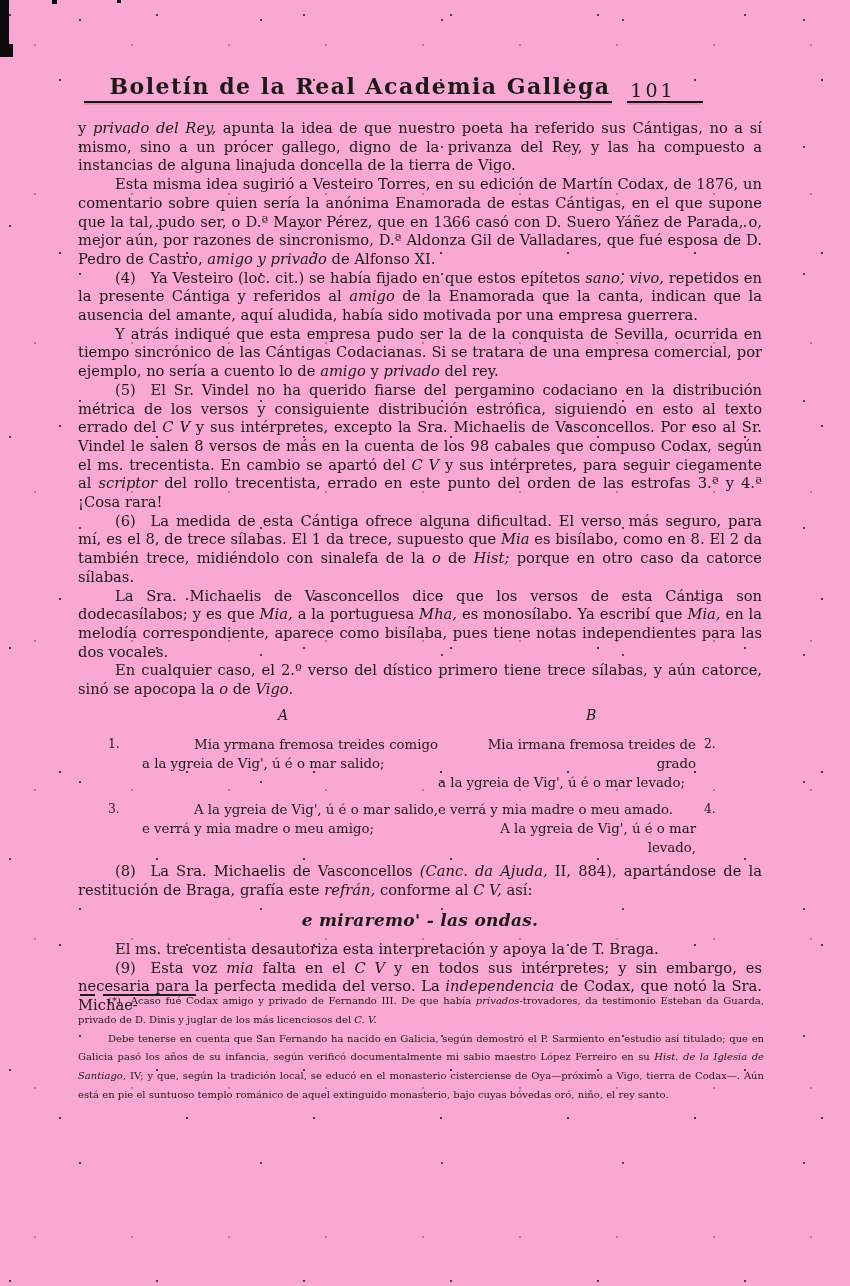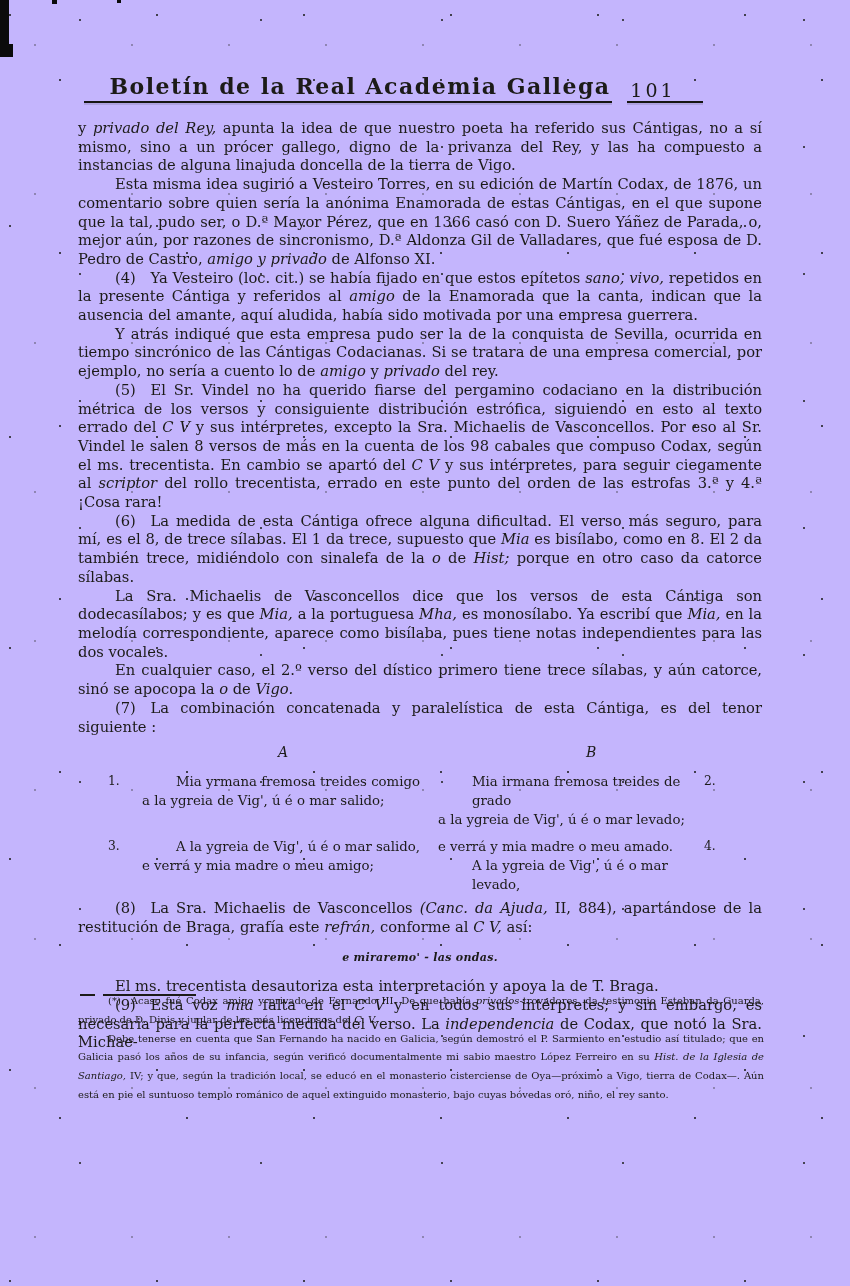--- a/index.html
+++ b/index.html
@@ -1,18 +1,18 @@
 <!DOCTYPE html>
 <html><head>
 <meta charset="utf-8">
 <style>
   html,body { margin:0; padding:0; background:#e8e8e4; }
   .page {
     position:relative; width:850px; height:1286px; margin:0 auto;
-    background:#c4b5fd; overflow:hidden;
+    background:#f9a8d4; overflow:hidden;
     font-family:"DejaVu Serif","Liberation Serif",serif;
     color:#1c1b18;
   }
   
   .noise {
     position:absolute; inset:0; pointer-events:none; opacity:.8;
     background-image:
       radial-gradient(circle at 10px 15px, #222 0.8px, transparent 1px),
       radial-gradient(circle at 60px 80px, #1a1a1a 0.7px, transparent 0.9px),
       radial-gradient(circle at 35px 45px, #333 0.6px, transparent 0.8px),
@@ -55,26 +55,26 @@
   .vheaders { position:relative; height:21px; font-style:italic; font-size:14px; }
   .vha { position:absolute; left:200px; }
   .vhb { position:absolute; left:508px; }
   .stanza { display:flex; align-items:flex-start; margin-top:8px; }
   .vnum { font-size:12.3px; line-height:19px; }
   .vnum.left  { width:34px; padding-left:30px; box-sizing:content-box; flex:none; }
   .vnum.right { padding-left:8px; flex:none; }
   .vcol { flex:none; }
   .vcol.cola { width:296px; }
   .vcol.colb { width:258px; }
-  .vline.l1 { padding-left:34px; }
+  .vline.l1 { padding-left:34px;text-align:right; }
   .vline.l2 { padding-left:0; }
 
   .refrain {
     text-align:center; font-style:italic; font-weight:bold;
-    font-size:11px; margin:12px 0 10px; letter-spacing:.3px;
+    font-size:17px; margin:12px 0 10px; letter-spacing:.3px;
   }
 
   
   .fnsep-dash { position:absolute; top:994px; left:80px;  width:15px; height:1.8px; background:#1c1b18; }
   .fnsep-line { position:absolute; top:994px; left:103px; width:93px; height:1.8px; background:#1c1b18; }
   .footnotes {
     position:absolute; top:992px; left:78px; width:686px;
     font-size:10px; line-height:18.8px; text-align:justify;
   }
   .footnotes p { margin:0; }
@@ -99,21 +99,20 @@
   <main class="bodycol">
     <section>
         <p><span>y </span><em>privado del Rey,</em><span> apunta la idea de que nuestro poeta ha referido sus Cántigas, no a sí mismo, sino a un prócer gallego, digno de la privanza del Rey, y las ha compuesto a instancias de alguna linajuda doncella de la tierra de Vigo.</span></p>
         <p class="indent"><span>Esta misma idea sugirió a Vesteiro Torres, en su edición de Martín Codax, de 1876, un comentario sobre quien sería la anónima Enamorada de estas Cántigas, en el que supone que la tal, pudo ser, o D.ª Mayor Pérez, que en 1366 casó con D. Suero Yáñez de Parada, o, mejor aún, por razones de sincronismo, D.ª Aldonza Gil de Valladares, que fué esposa de D. Pedro de Castro, </span><em>amigo y privado</em><span> de Alfonso XI.</span></p>
         <p class="indent"><span>(4) Ya Vesteiro (loc. cit.) se había fijado en que estos epítetos </span><em>sano, vivo,</em><span> repetidos en la presente Cántiga y referidos al </span><em>amigo</em><span> de la Enamorada que la canta, indican que la ausencia del amante, aquí aludida, había sido motivada por una empresa guerrera.</span></p>
         <p class="indent"><span>Y atrás indiqué que esta empresa pudo ser la de la conquista de Sevilla, ocurrida en tiempo sincrónico de las Cántigas Codacianas. Si se tratara de una empresa comercial, por ejemplo, no sería a cuento lo de </span><em>amigo</em><span> y </span><em>privado</em><span> del rey.</span></p>
         <p class="indent"><span>(5) El Sr. Vindel no ha querido fiarse del pergamino codaciano en la distribución métrica de los versos y consiguiente distribución estrófica, siguiendo en esto al texto errado del </span><em>C V</em><span> y sus intérpretes, excepto la Sra. Michaelis de Vasconcellos. Por eso al Sr. Vindel le salen 8 versos de más en la cuenta de los 98 cabales que compuso Codax, según el ms. trecentista. En cambio se apartó del </span><em>C V</em><span> y sus intérpretes, para seguir ciegamente al </span><em>scriptor</em><span> del rollo trecentista, errado en este punto del orden de las estrofas 3.ª y 4.ª ¡Cosa rara!</span></p>
         <p class="indent"><span>(6) La medida de esta Cántiga ofrece alguna dificultad. El verso más seguro, para mí, es el 8, de trece sílabas. El 1 da trece, supuesto que </span><em>Mia</em><span> es bisílabo, como en 8. El 2 da también trece, midiéndolo con sinalefa de la </span><em>o</em><span> de </span><em>Hist;</em><span> porque en otro caso da catorce sílabas.</span></p>
         <p class="indent"><span>La Sra. Michaelis de Vasconcellos dice que los versos de esta Cántiga son dodecasílabos; y es que </span><em>Mia,</em><span> a la portuguesa </span><em>Mha,</em><span> es monosílabo. Ya escribí que </span><em>Mia,</em><span> en la melodía correspondiente, aparece como bisílaba, pues tiene notas independientes para las dos vocales.</span></p>
         <p class="indent"><span>En cualquier caso, el 2.º verso del dístico primero tiene trece sílabas, y aún catorce, sinó se apocopa la </span><em>o</em><span> de </span><em>Vigo.</em></p>
-        <p class="indent"><span>(7) La combinación concatenada y paralelística de esta Cántiga, es del tenor siguiente :</span></p>
       </section>
 
     <section class="verseblock">
       <div class="vheaders">
         <span class="vh vha">A</span>
         <span class="vh vhb">B</span>
       </div>
       <div id="verse-stanzas">
           <div class="stanza stanza1">
             <div class="vnum left">1.</div>

